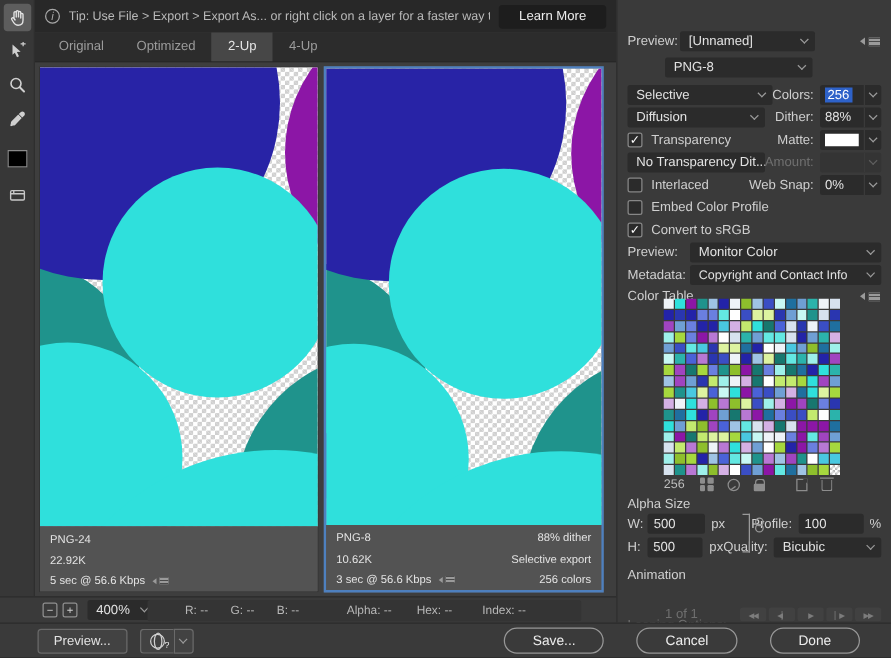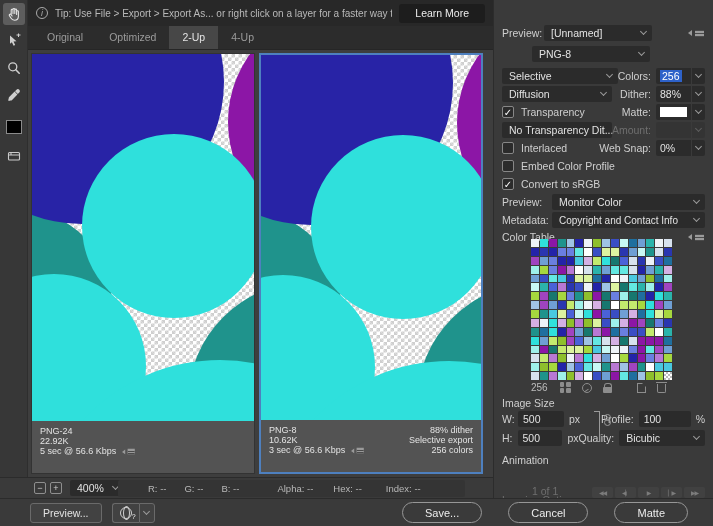--- a/index.html
+++ b/index.html
@@ -39,21 +39,21 @@
   #pane-right { left:231px; }
   .img-area { position:absolute; left:0; right:0; top:0; bottom:52px; overflow:hidden;
     background-color:#fff;
     background-image:
       linear-gradient(45deg,#cfcfcf 25%,transparent 25%,transparent 75%,#cfcfcf 75%),
       linear-gradient(45deg,#cfcfcf 25%,transparent 25%,transparent 75%,#cfcfcf 75%);
     background-size:7px 7px; background-position:0 0,3.5px 3.5px; }
   .circle { position:absolute; border-radius:50%; }
   .pinfo { position:absolute; left:0; right:0; bottom:0; height:52px; background:#535353;
            padding:5px 8px 4px; font-size:9px; color:#e3e3e3; display:flex; justify-content:space-between; }
-  .pinfo .col { display:flex; flex-direction:column; justify-content:flex-start; }
+  .pinfo .col { display:flex; flex-direction:column; justify-content:space-between; }
   .pinfo .col.right { text-align:right; }
   .rate-line { display:flex; align-items:center; gap:6px; }
 
   
   .flyout { display:inline-flex; align-items:center; gap:2px; }
   .flyout .tri { width:0; height:0; border-top:3px solid transparent; border-bottom:3px solid transparent;
                  border-right:4px solid #9a9a9a; }
   .flyout .box { width:11px; height:9px; background:#9a9a9a; border-radius:1px;
     background-image:repeating-linear-gradient(to bottom, transparent 0 1px, #4a4a4a 1px 2px, transparent 2px 3px);
     background-clip:content-box; padding:1px; }
@@ -672,21 +672,21 @@
         </span>
       <span class="cticon">
           <span class="newi"></span>
         </span>
       <span class="cticon">
           <span class="trashi"></span>
         </span>
     </div>
 
     <div class="prow" style="top:395px">
-      <span class="lbl">Image Size</span>
+      <span class="lbl">Alpha Size</span>
     </div>
 
     <div class="prow" style="top:411px">
       <span class="lbl" style="width:16px">W:</span>
       <span class="plain-field" style="width:46px">500</span>
       <span class="lbl" style="margin-left:5px">px</span>
       <span class="spacer"></span>
       <span class="lbl" style="margin-right:5px">Profile:</span>
       <span class="plain-field" style="width:52px">100</span>
       <span class="lbl" style="margin-left:5px">%</span>
@@ -749,16 +749,16 @@
         <span class="globe"></span>
         <span class="globe-q">?</span>
       </span>
       <span class="chevbtn">
           <span class="chevi" style="margin-left:0"></span>
         </span>
     </div>
     <span class="spacer" style="flex:1"></span>
     <button class="pill">Save...</button>
     <button class="pill">Cancel</button>
-    <button class="pill">Matte</button>
+    <button class="pill">Done</button>
   </div>
 
 </div>
 
 </body></html>

